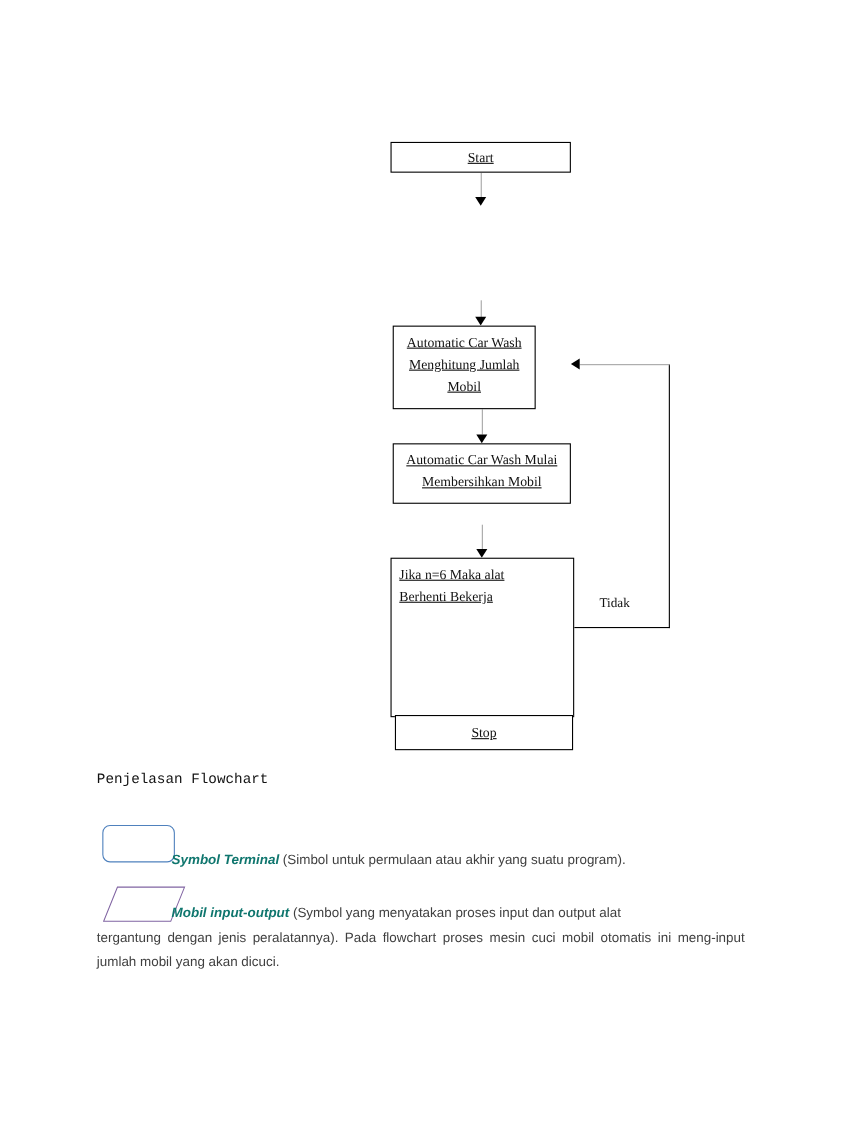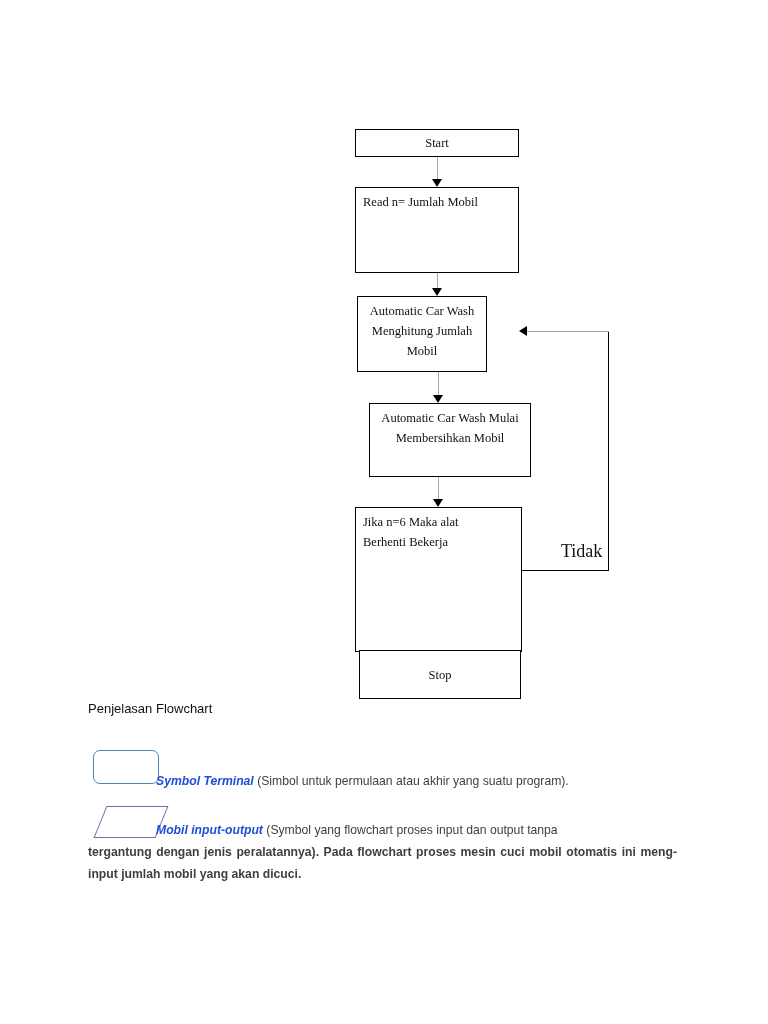--- a/index.html
+++ b/index.html
@@ -32,20 +32,21 @@
 
   .node {
     position: absolute;
     box-sizing: border-box;
     border: 1px solid #000000;
     background: #ffffff;
     font-family: "Liberation Serif", serif;
     font-size: 12.5px;
     line-height: 20px;
     color: #111111;
+    text-decoration: underline;
   }
   .node.center {
     text-align: center;
   }
   .node.left {
     text-align: left;
   }
   .node .inner {
     padding: 4px 7px 0 7px;
   }
@@ -55,23 +56,23 @@
   .node.vcenter {
     display: flex;
     align-items: center;
     justify-content: center;
   }
 
   
   #node-start    { left: 355px; top: 129px; width: 164px; height: 28px; }
   #node-read     { left: 355px; top: 187px; width: 164px; height: 86px; }
   #node-count    { left: 357px; top: 296px; width: 130px; height: 76px; }
-  #node-clean    { left: 357px; top: 403px; width: 162px; height: 74px; margin-left: 12px; }
+  #node-clean    { left: 357px; top: 403px; width: 162px; height: 55px; }
   #node-decision { left: 355px; top: 507px; width: 167px; height: 145px; }
-  #node-stop     { left: 359px; top: 650px; width: 162px; height: 49px; }
+  #node-stop     { left: 359px; top: 650px; width: 162px; height: 32px; }
 
   
   .conn {
     position: absolute;
     background: #a6a6a6;
   }
   .conn.v { width: 1px; }
   .conn.h { height: 1px; }
 
   .conn-dark {
@@ -92,35 +93,34 @@
     position: absolute;
     width: 0; height: 0;
     border-top: 5px solid transparent;
     border-bottom: 5px solid transparent;
     border-right: 8px solid #000000;
   }
 
   .edge-label {
     position: absolute;
     font-family: "Liberation Serif", serif;
-    font-size: 18px;
+    font-size: 12px;
     color: #111111;
     white-space: nowrap;
-    margin-left: 16px;
   }
 
   
   .explain {
     position: absolute;
     left: 88px;
     top: 701px;
     width: 600px;
   }
   .explain-title {
-    font-family: Liberation Sans, sans-serif;
+    font-family: Liberation Mono, monospace;
     font-size: 13px;
     color: #111111;
     margin: 0;
   }
 
   .legend-row {
     position: relative;
   }
 
   .shape-terminal {
@@ -168,27 +168,26 @@
     line-height: 22px;
     color: #3f3f3f;
     text-align: justify;
   }
   .legend-text-io .cont {
     position: absolute;
     left: -68px;
     top: 22px;
     width: 589px;
     text-align: justify;
-    font-weight: bold;
   }
 
   .sym-name {
     font-weight: bold;
     font-style: italic;
-    color: #1d4ed8;
+    color: #0f766e;
   }
 </style>
 </head>
 <body>
 
 <div class="page">
 
   <div class="flow-layer">
 
     <div class="conn v" style="left:437px; top:157px; height:24px;"></div>
@@ -210,23 +209,20 @@
     <div class="conn-dark v" style="left:608px; top:331px; height:240px;"></div>
     <div class="conn h" style="left:527px; top:331px; width:82px;"></div>
     <div class="arrow-left" style="left:519px; top:326px;"></div>
 
     <div class="edge-label" style="left:545px; top:541px;">Tidak</div>
 
     <div class="node center vcenter" id="node-start">
       <div class="inner">Start</div>
     </div>
 
-    <div class="node left" id="node-read">
-      <div class="inner">Read n= Jumlah Mobil</div>
-    </div>
 
     <div class="node center" id="node-count">
       <div class="inner">Automatic Car Wash Menghitung Jumlah Mobil</div>
     </div>
 
     <div class="node center" id="node-clean">
       <div class="inner">Automatic Car Wash Mulai Membersihkan Mobil</div>
     </div>
 
     <div class="node left" id="node-decision">
@@ -246,20 +242,20 @@
 
       <div class="shape-terminal"></div>
 
       <div class="legend-text-terminal">
         <span class="sym-name">Symbol Terminal</span><span> </span><span>(Simbol untuk permulaan atau akhir yang suatu program).</span>
       </div>
 
       <div class="shape-io"></div>
 
       <div class="legend-text-io">
-        <span class="sym-name">Mobil input-output</span><span> </span><span>(Symbol yang flowchart proses input dan output tanpa</span>
+        <span class="sym-name">Mobil input-output</span><span> </span><span>(Symbol yang menyatakan proses input dan output alat</span>
         <div class="cont">tergantung dengan jenis peralatannya). Pada flowchart proses mesin cuci mobil otomatis ini meng-input jumlah mobil yang akan dicuci.</div>
       </div>
 
     </div>
   </div>
 
 </div>
 
 </body></html>

